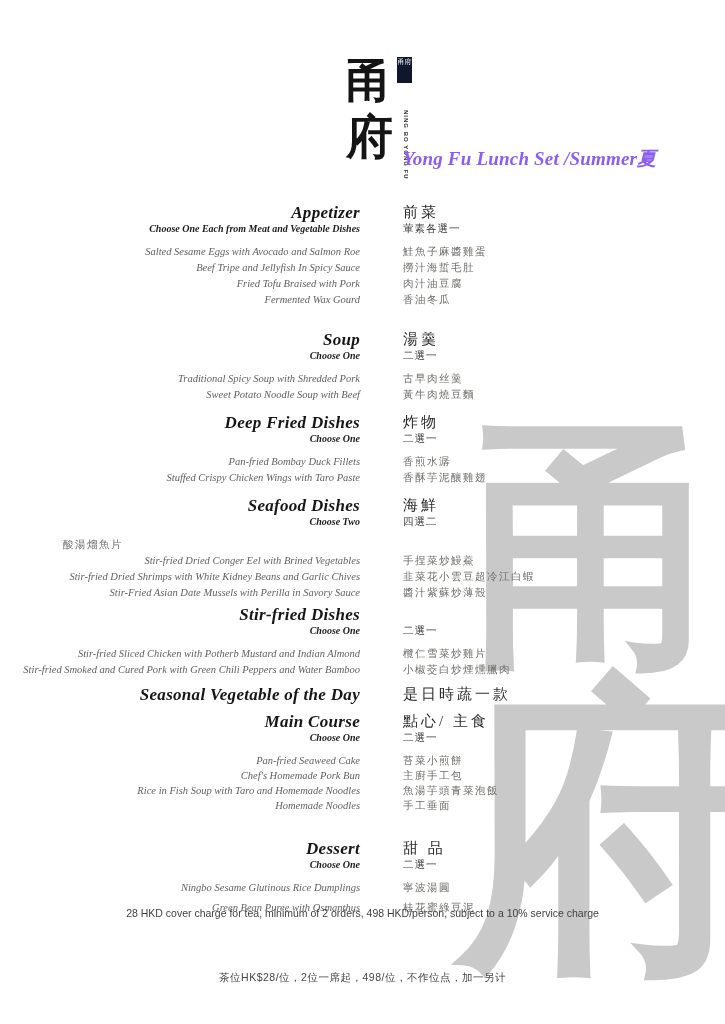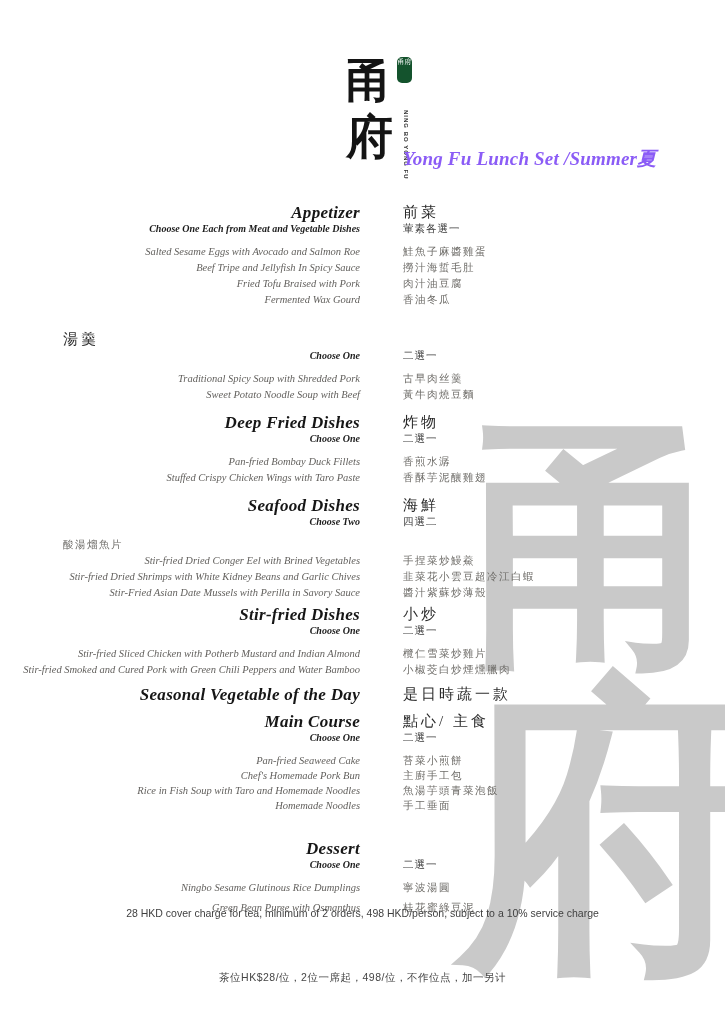--- a/index.html
+++ b/index.html
@@ -11,21 +11,21 @@
   .watermark{position:absolute;inset:0;z-index:0;pointer-events:none;}
   .wm-char{position:absolute;color:#c9c9c9;line-height:1;font-weight:bold;
     font-family:"DejaVu Serif",serif;}
   .wm-top{left:472px;top:414px;font-size:265px;}
   .wm-bottom{left:455px;top:672px;font-size:310px;}
   
   .logo{position:absolute;left:346px;top:53px;width:80px;height:125px;z-index:2;}
   .logo-char{display:block;font-size:47px;line-height:1.2;color:#141414;
     font-weight:bold;font-family:"DejaVu Serif",serif;}
   .logo-seal{position:absolute;left:51px;top:4px;width:15px;height:26px;
-    background:#14532d;border-radius:5px;color:#fff;font-size:7px;line-height:1.1;
+    background:#0f172a;border-radius:0;color:#fff;font-size:7px;line-height:1.1;
     text-align:center;overflow:hidden;padding-top:2px;box-sizing:border-box;}
   .logo-vert{position:absolute;left:63px;top:57px;font-size:6px;letter-spacing:1px;
     white-space:nowrap;color:#333;font-weight:bold;
     font-family:"Liberation Sans",sans-serif;
     transform:rotate(90deg);transform-origin:left top;}
   
   .menu-title{position:absolute;left:403px;top:146px;margin:0;z-index:2;
     font-size:19px;font-style:italic;font-weight:bold;color:#8b5cf6;letter-spacing:.2px;}
   
   .menu{position:absolute;left:20px;top:203px;width:560px;z-index:1;}
@@ -95,20 +95,21 @@
       </div>
       <div class="row item-row">
         <div class="col-en">Fermented Wax Gourd</div>
         <div class="col-zh">香油冬瓜</div>
       </div>
     </div>
   </section>
 
   <section class="menu-section mb-s1">
     <div class="row">
+      <div class="col-en h-en">Soup</div>
       <div class="col-zh h-zh">湯羹</div>
     </div>
     <div class="row">
       <div class="col-en sub-en">Choose One</div>
       <div class="col-zh sub-zh">二選一</div>
     </div>
     <div class="items">
       <div class="row item-row">
         <div class="col-en">Traditional Spicy Soup with Shredded Pork</div>
         <div class="col-zh">古早肉丝羹</div>
@@ -165,21 +166,20 @@
       <div class="row item-row">
         <div class="col-en">Stir-Fried Asian Date Mussels with Perilla in Savory Sauce</div>
         <div class="col-zh">醬汁紫蘇炒薄殼</div>
       </div>
     </div>
   </section>
 
   <section class="menu-section mb-s4">
     <div class="row">
       <div class="col-en h-en">Stir-fried Dishes</div>
-      <div class="col-zh h-zh">小炒</div>
     </div>
     <div class="row">
       <div class="col-en sub-en">Choose One</div>
       <div class="col-zh sub-zh">二選一</div>
     </div>
     <div class="items">
       <div class="row item-row">
         <div class="col-en">Stir-fried Sliced Chicken with Potherb Mustard and Indian Almond</div>
         <div class="col-zh">欖仁雪菜炒雞片</div>
       </div>
@@ -222,20 +222,21 @@
       <div class="row item-row">
         <div class="col-en">Homemade Noodles</div>
         <div class="col-zh">手工垂面</div>
       </div>
     </div>
   </section>
 
   <section class="menu-section mb-s7 spaced">
     <div class="row">
       <div class="col-en h-en">Dessert</div>
+      <div class="col-zh h-zh">甜 品</div>
     </div>
     <div class="row">
       <div class="col-en sub-en">Choose One</div>
       <div class="col-zh sub-zh">二選一</div>
     </div>
     <div class="items">
       <div class="row item-row">
         <div class="col-en">Ningbo Sesame Glutinous Rice Dumplings</div>
         <div class="col-zh">寧波湯圓</div>
       </div>

